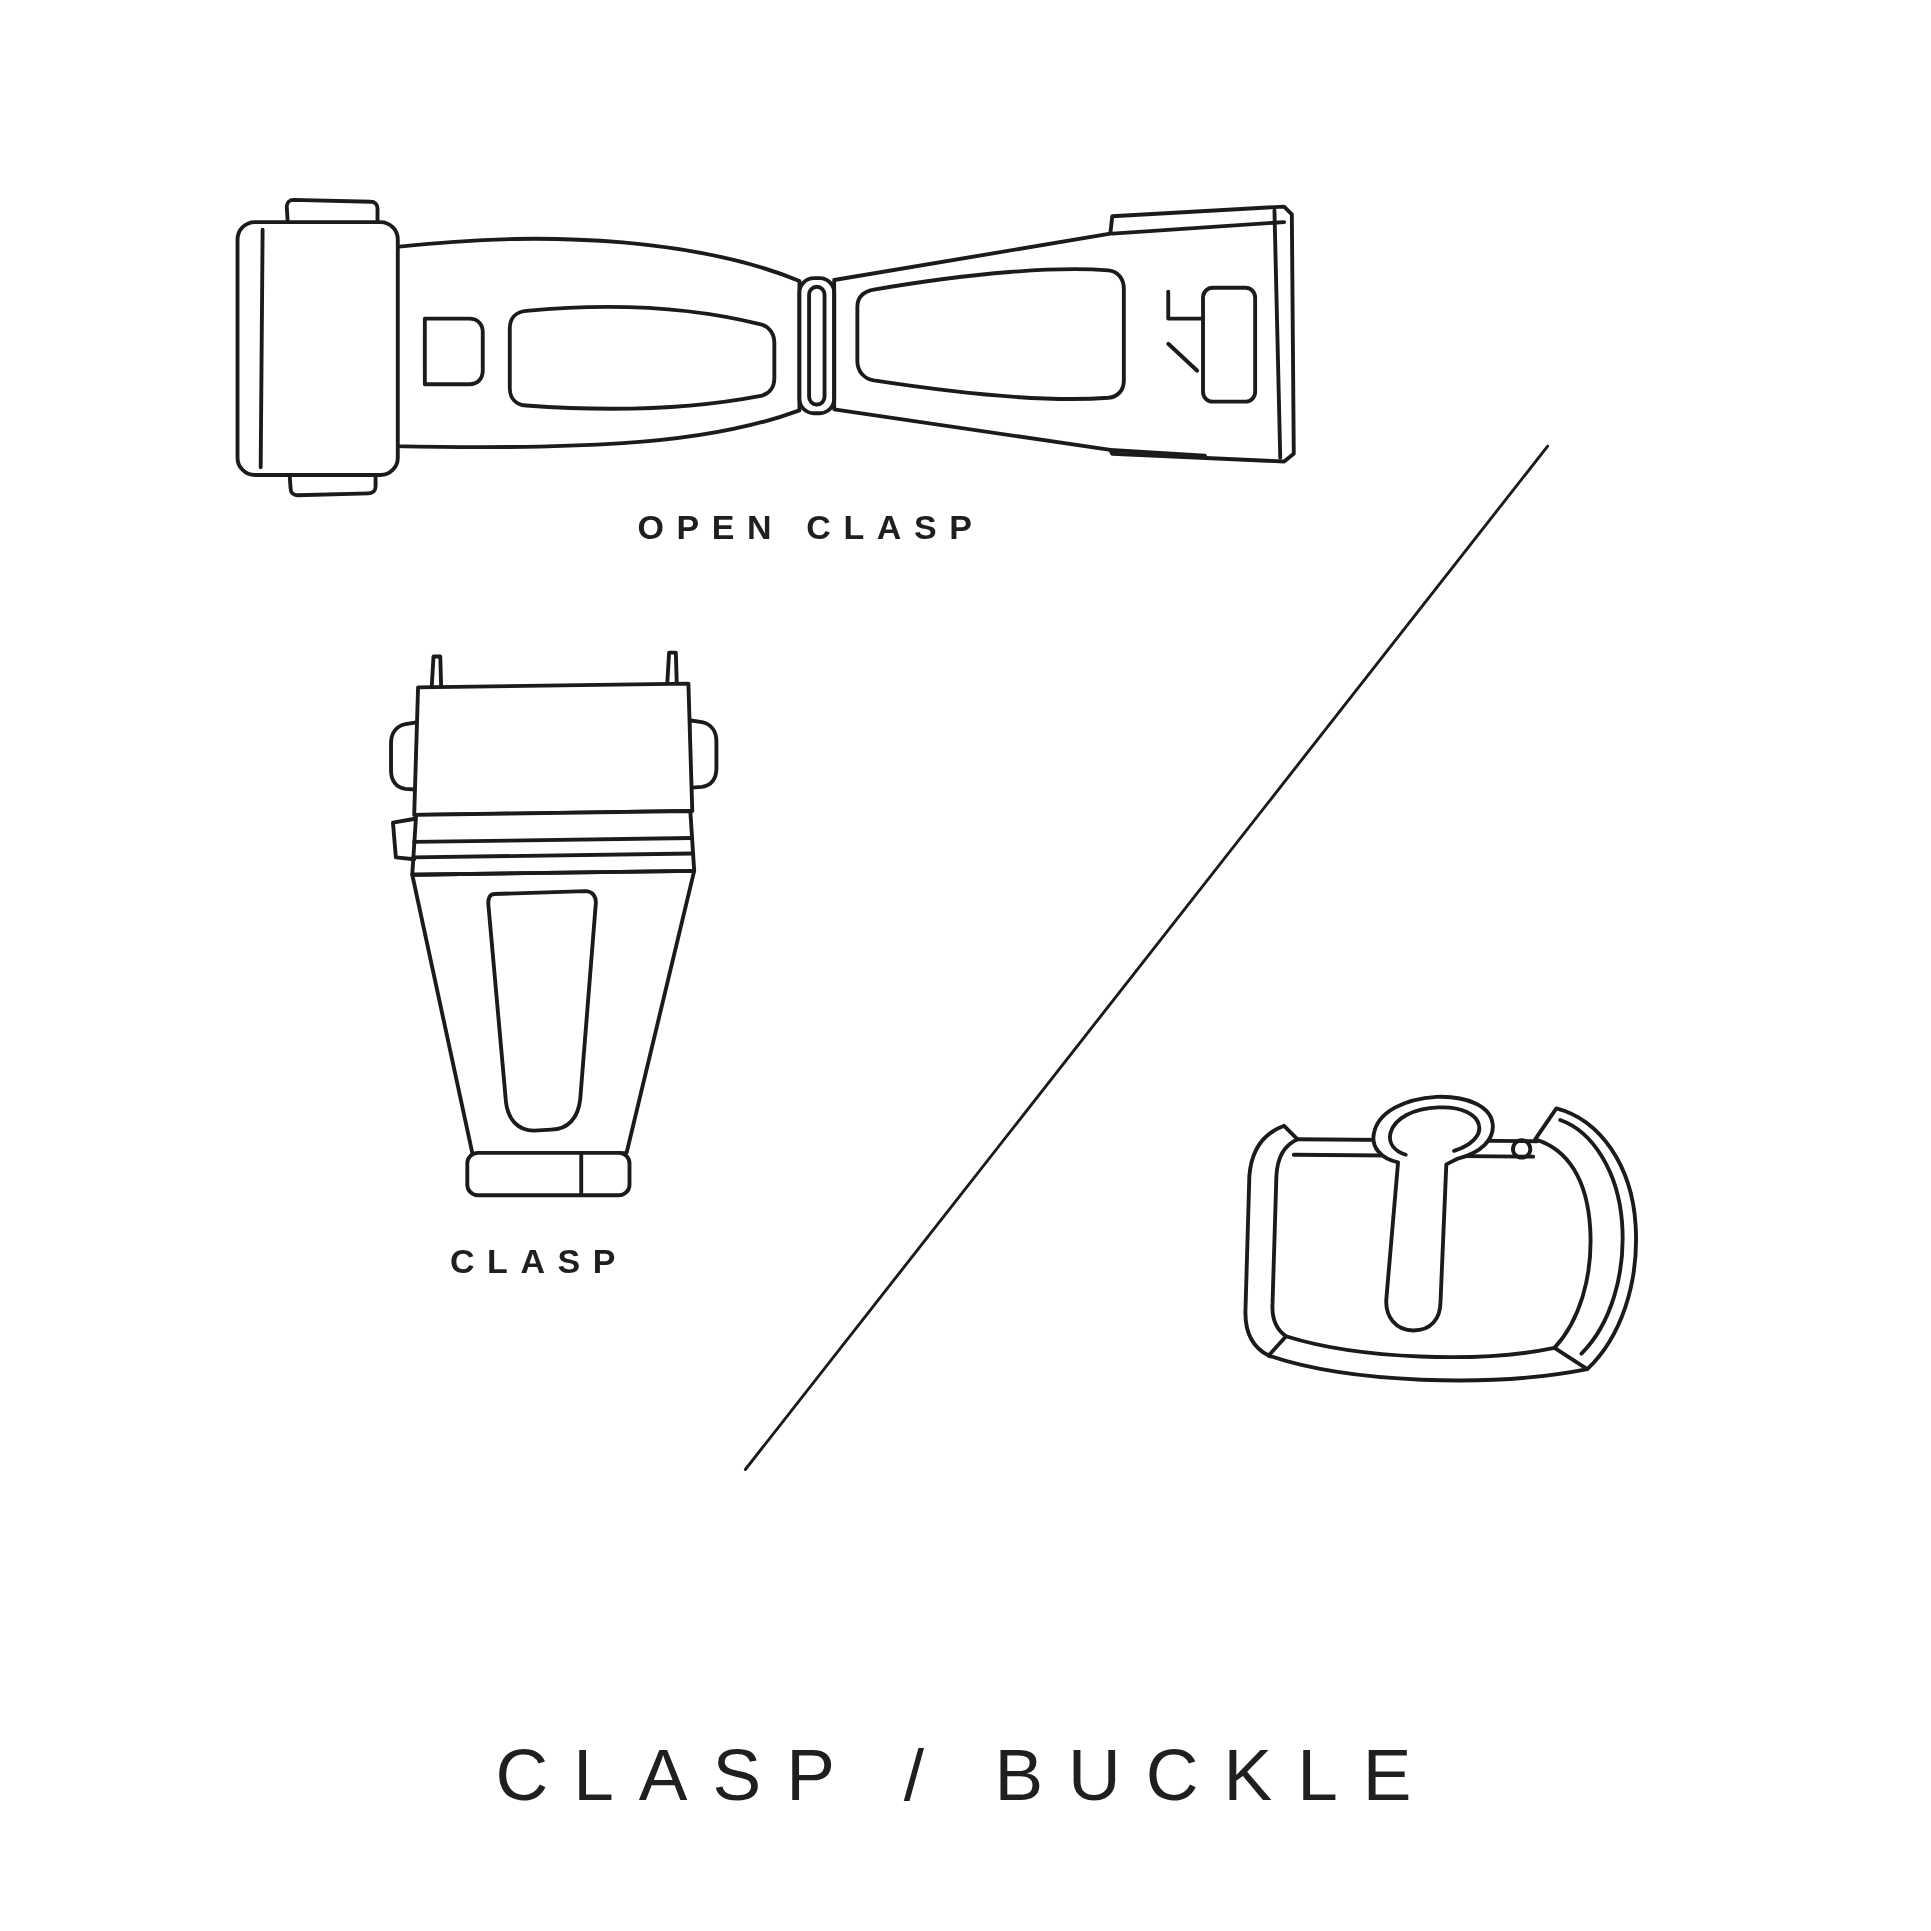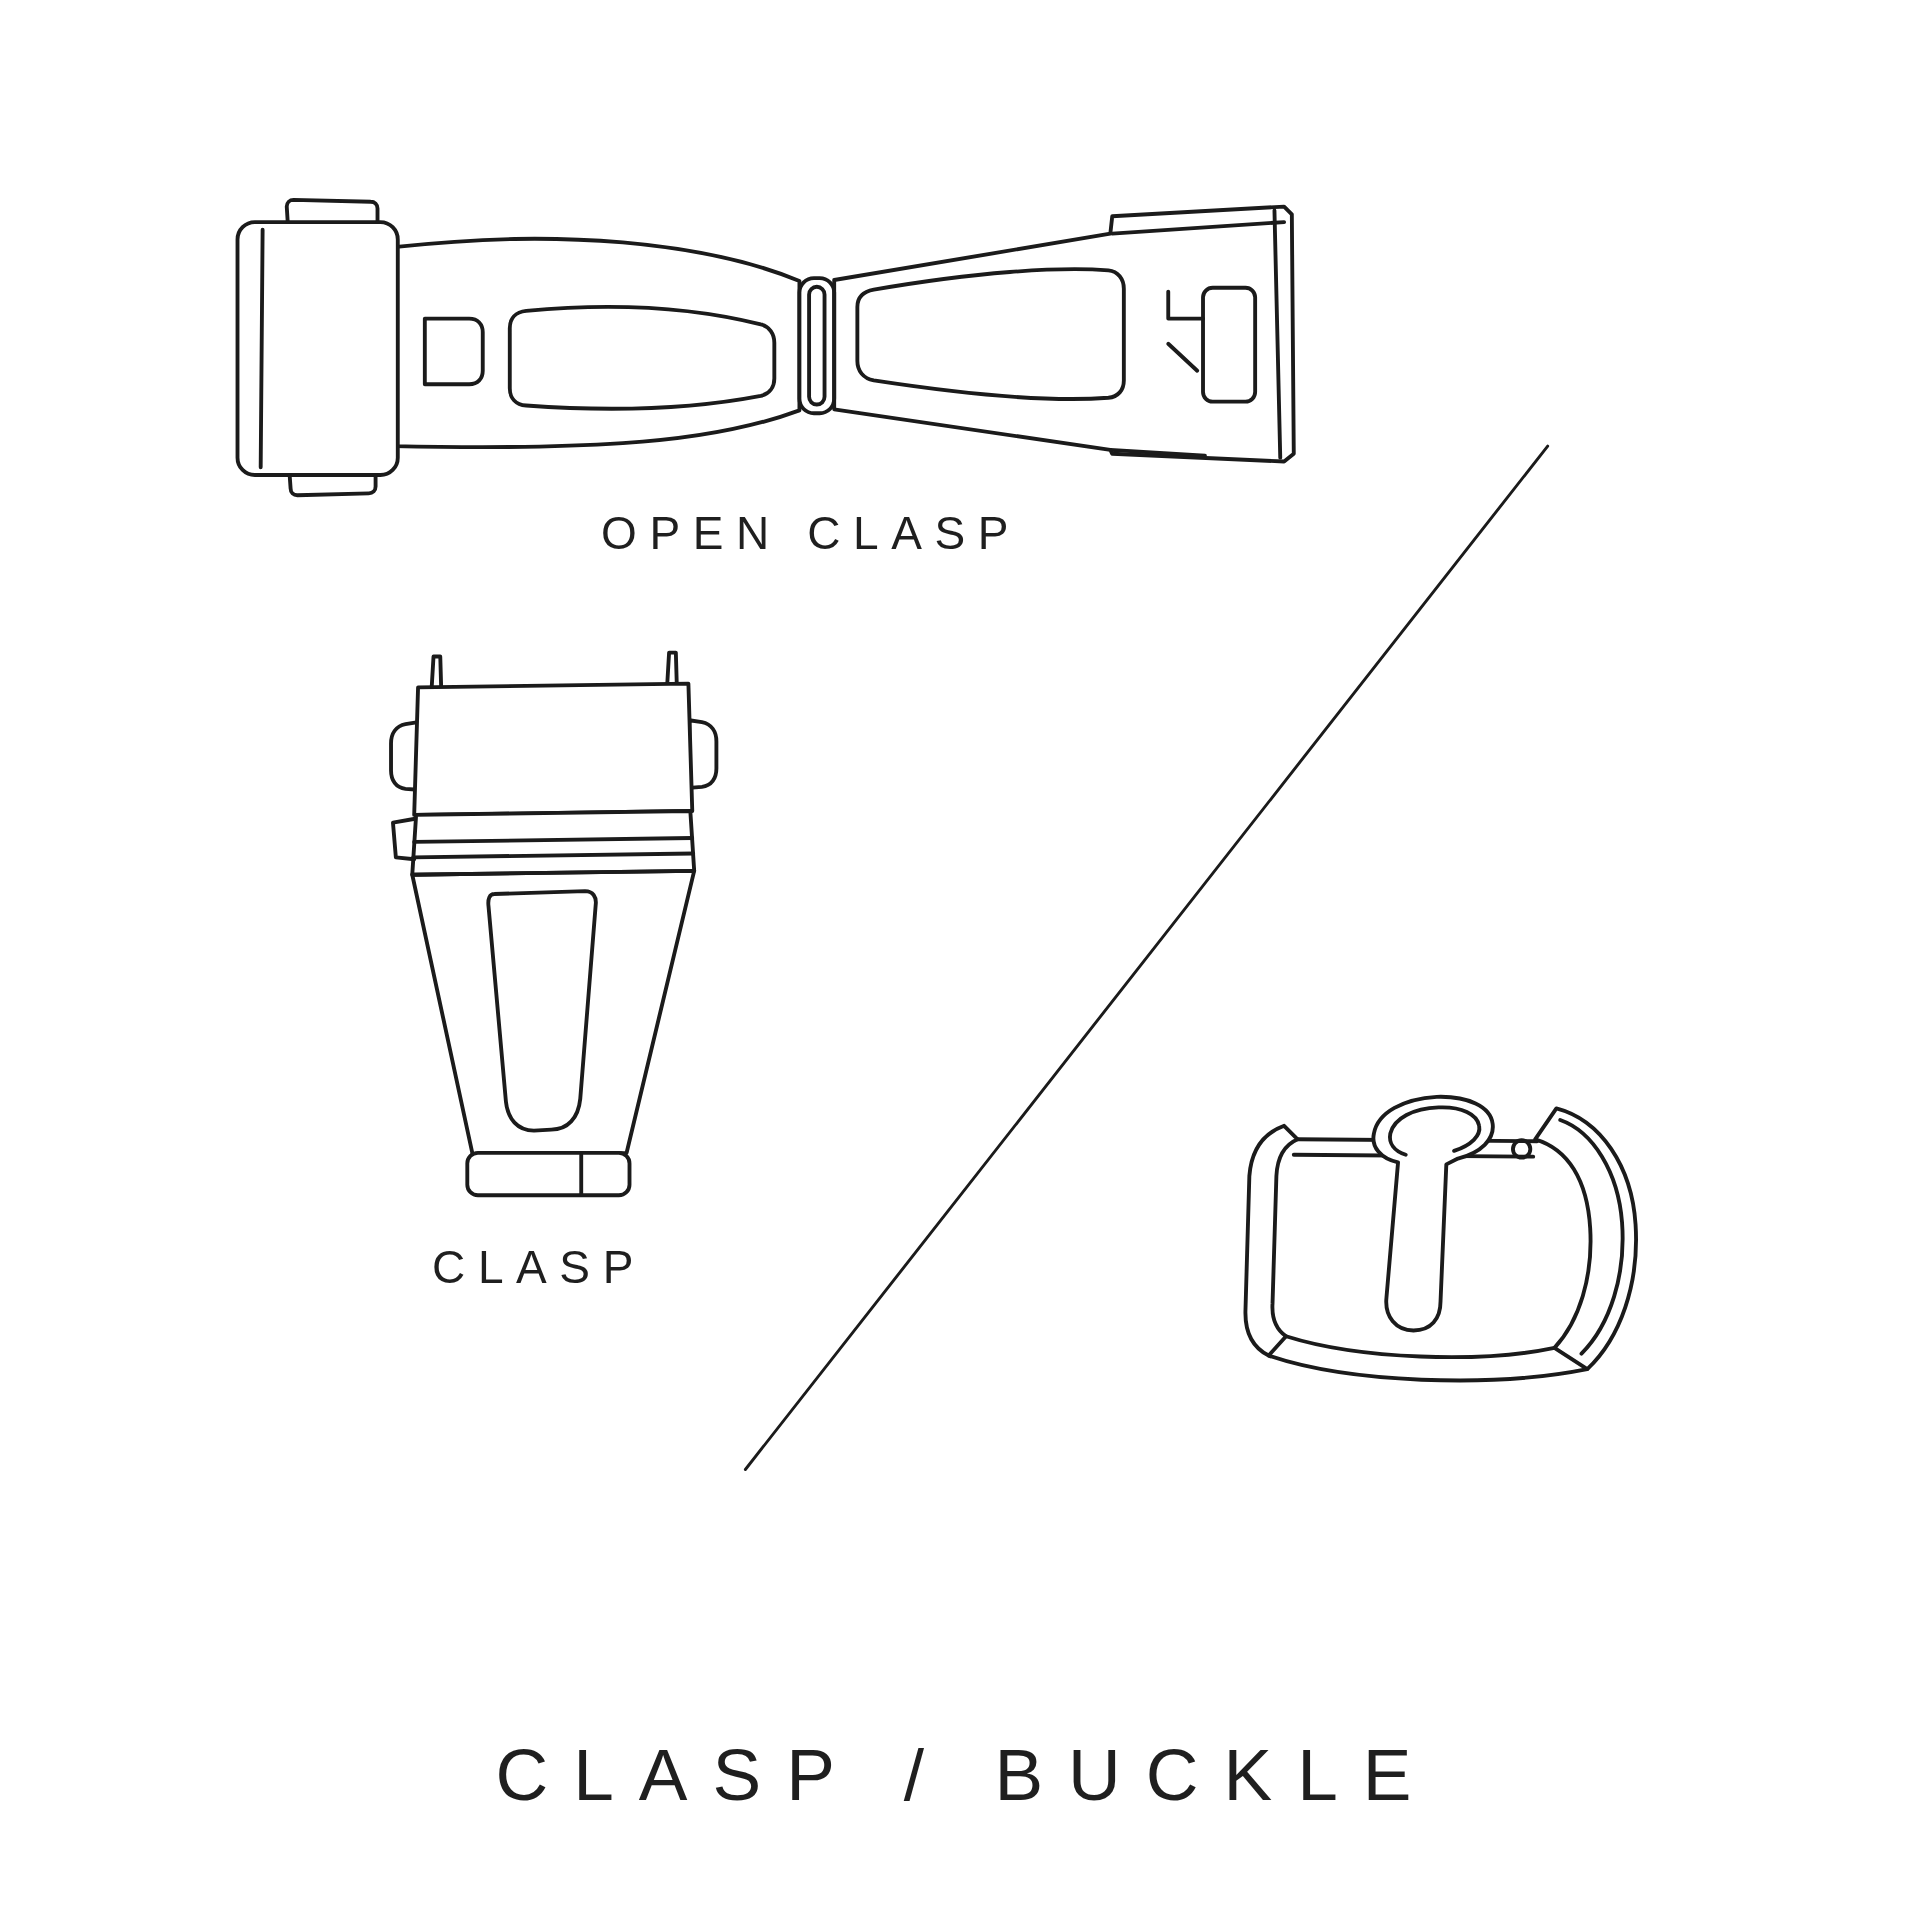--- a/index.html
+++ b/index.html
@@ -20,23 +20,23 @@
     top: 0;
   }
   .label {
     position: absolute;
     transform: translateX(-50%);
     color: #1f1f1f;
     white-space: nowrap;
     line-height: 1;
   }
   .label-sub {
-    font-size: 46px;
+    font-size: 34px;
     letter-spacing: 12.6px;
-    font-weight: 400;
+    font-weight: 700;
   }
   .label-title {
     font-size: 73px;
     letter-spacing: 25px;
     font-weight: 400;
   }
   #open-clasp-label { left: 811px; top: 510px; }
   #closed-label     { left: 539px; top: 1244px; }
   #title-label      { left: 966px; top: 1738px; text-align: center; }
 </style>

